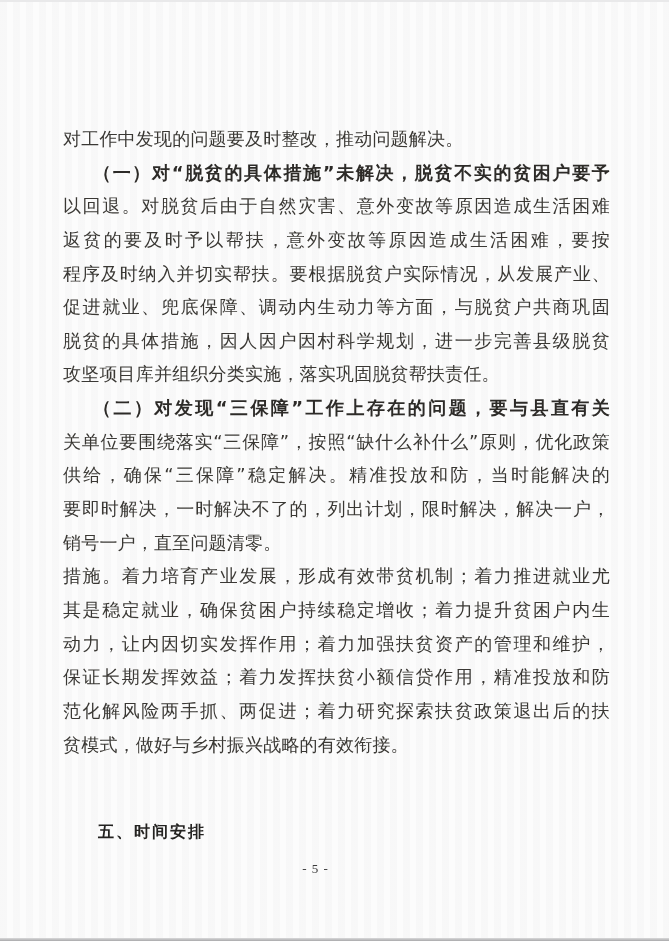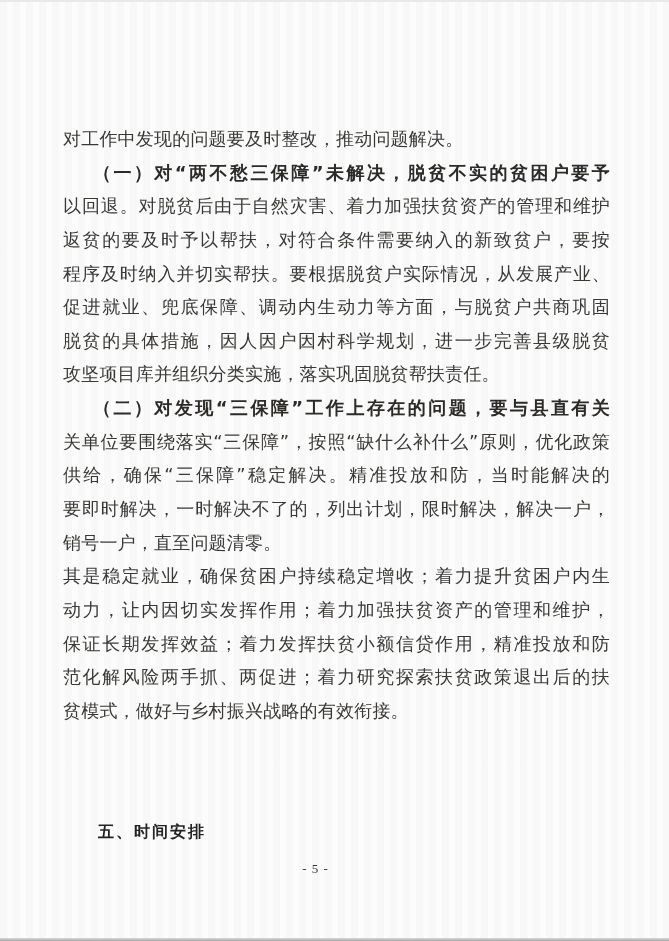--- a/index.html
+++ b/index.html
@@ -50,32 +50,33 @@
   }
 </style>
 </head>
 <body>
 
 <div class="scan-page">
   <div class="edge-top"></div>
 
   <div class="doc-body">
       <div class="line">对工作中发现的问题要及时整改，推动问题解决。</div>
-      <div class="line fill bold indent">（一）对“两不愁三保障”未解决，脱贫不实的贫困户要予</div>
-      <div class="line fill">以回退。对脱贫后由于自然灾害、着力加强扶贫资产的管理和维护</div>
-      <div class="line fill">返贫的要及时予以帮扶，对符合条件需要纳入的新致贫户，要按</div>
+      <div class="line fill bold indent">（一）对“脱贫的具体措施”未解决，脱贫不实的贫困户要予</div>
+      <div class="line fill">以回退。对脱贫后由于自然灾害、意外变故等原因造成生活困难</div>
+      <div class="line fill">返贫的要及时予以帮扶，意外变故等原因造成生活困难，要按</div>
       <div class="line fill">程序及时纳入并切实帮扶。要根据脱贫户实际情况，从发展产业、</div>
       <div class="line fill">促进就业、兜底保障、调动内生动力等方面，与脱贫户共商巩固</div>
       <div class="line fill">脱贫的具体措施，因人因户因村科学规划，进一步完善县级脱贫</div>
       <div class="line">攻坚项目库并组织分类实施，落实巩固脱贫帮扶责任。</div>
       <div class="line fill bold indent">（二）对发现“三保障”工作上存在的问题，要与县直有关</div>
       <div class="line fill">关单位要围绕落实“三保障”，按照“缺什么补什么”原则，优化政策</div>
       <div class="line fill">供给，确保“三保障”稳定解决。精准投放和防，当时能解决的</div>
       <div class="line fill">要即时解决，一时解决不了的，列出计划，限时解决，解决一户，</div>
       <div class="line">销号一户，直至问题清零。</div>
+      <div class="line fill">措施。着力培育产业发展，形成有效带贫机制；着力推进就业尤</div>
       <div class="line fill">其是稳定就业，确保贫困户持续稳定增收；着力提升贫困户内生</div>
       <div class="line fill">动力，让内因切实发挥作用；着力加强扶贫资产的管理和维护，</div>
       <div class="line fill">保证长期发挥效益；着力发挥扶贫小额信贷作用，精准投放和防</div>
       <div class="line fill">范化解风险两手抓、两促进；着力研究探索扶贫政策退出后的扶</div>
       <div class="line">贫模式，做好与乡村振兴战略的有效衔接。</div>
     </div>
 
   <div class="section-heading">五、时间安排</div>
 
   <div class="page-number">- 5 -</div>

